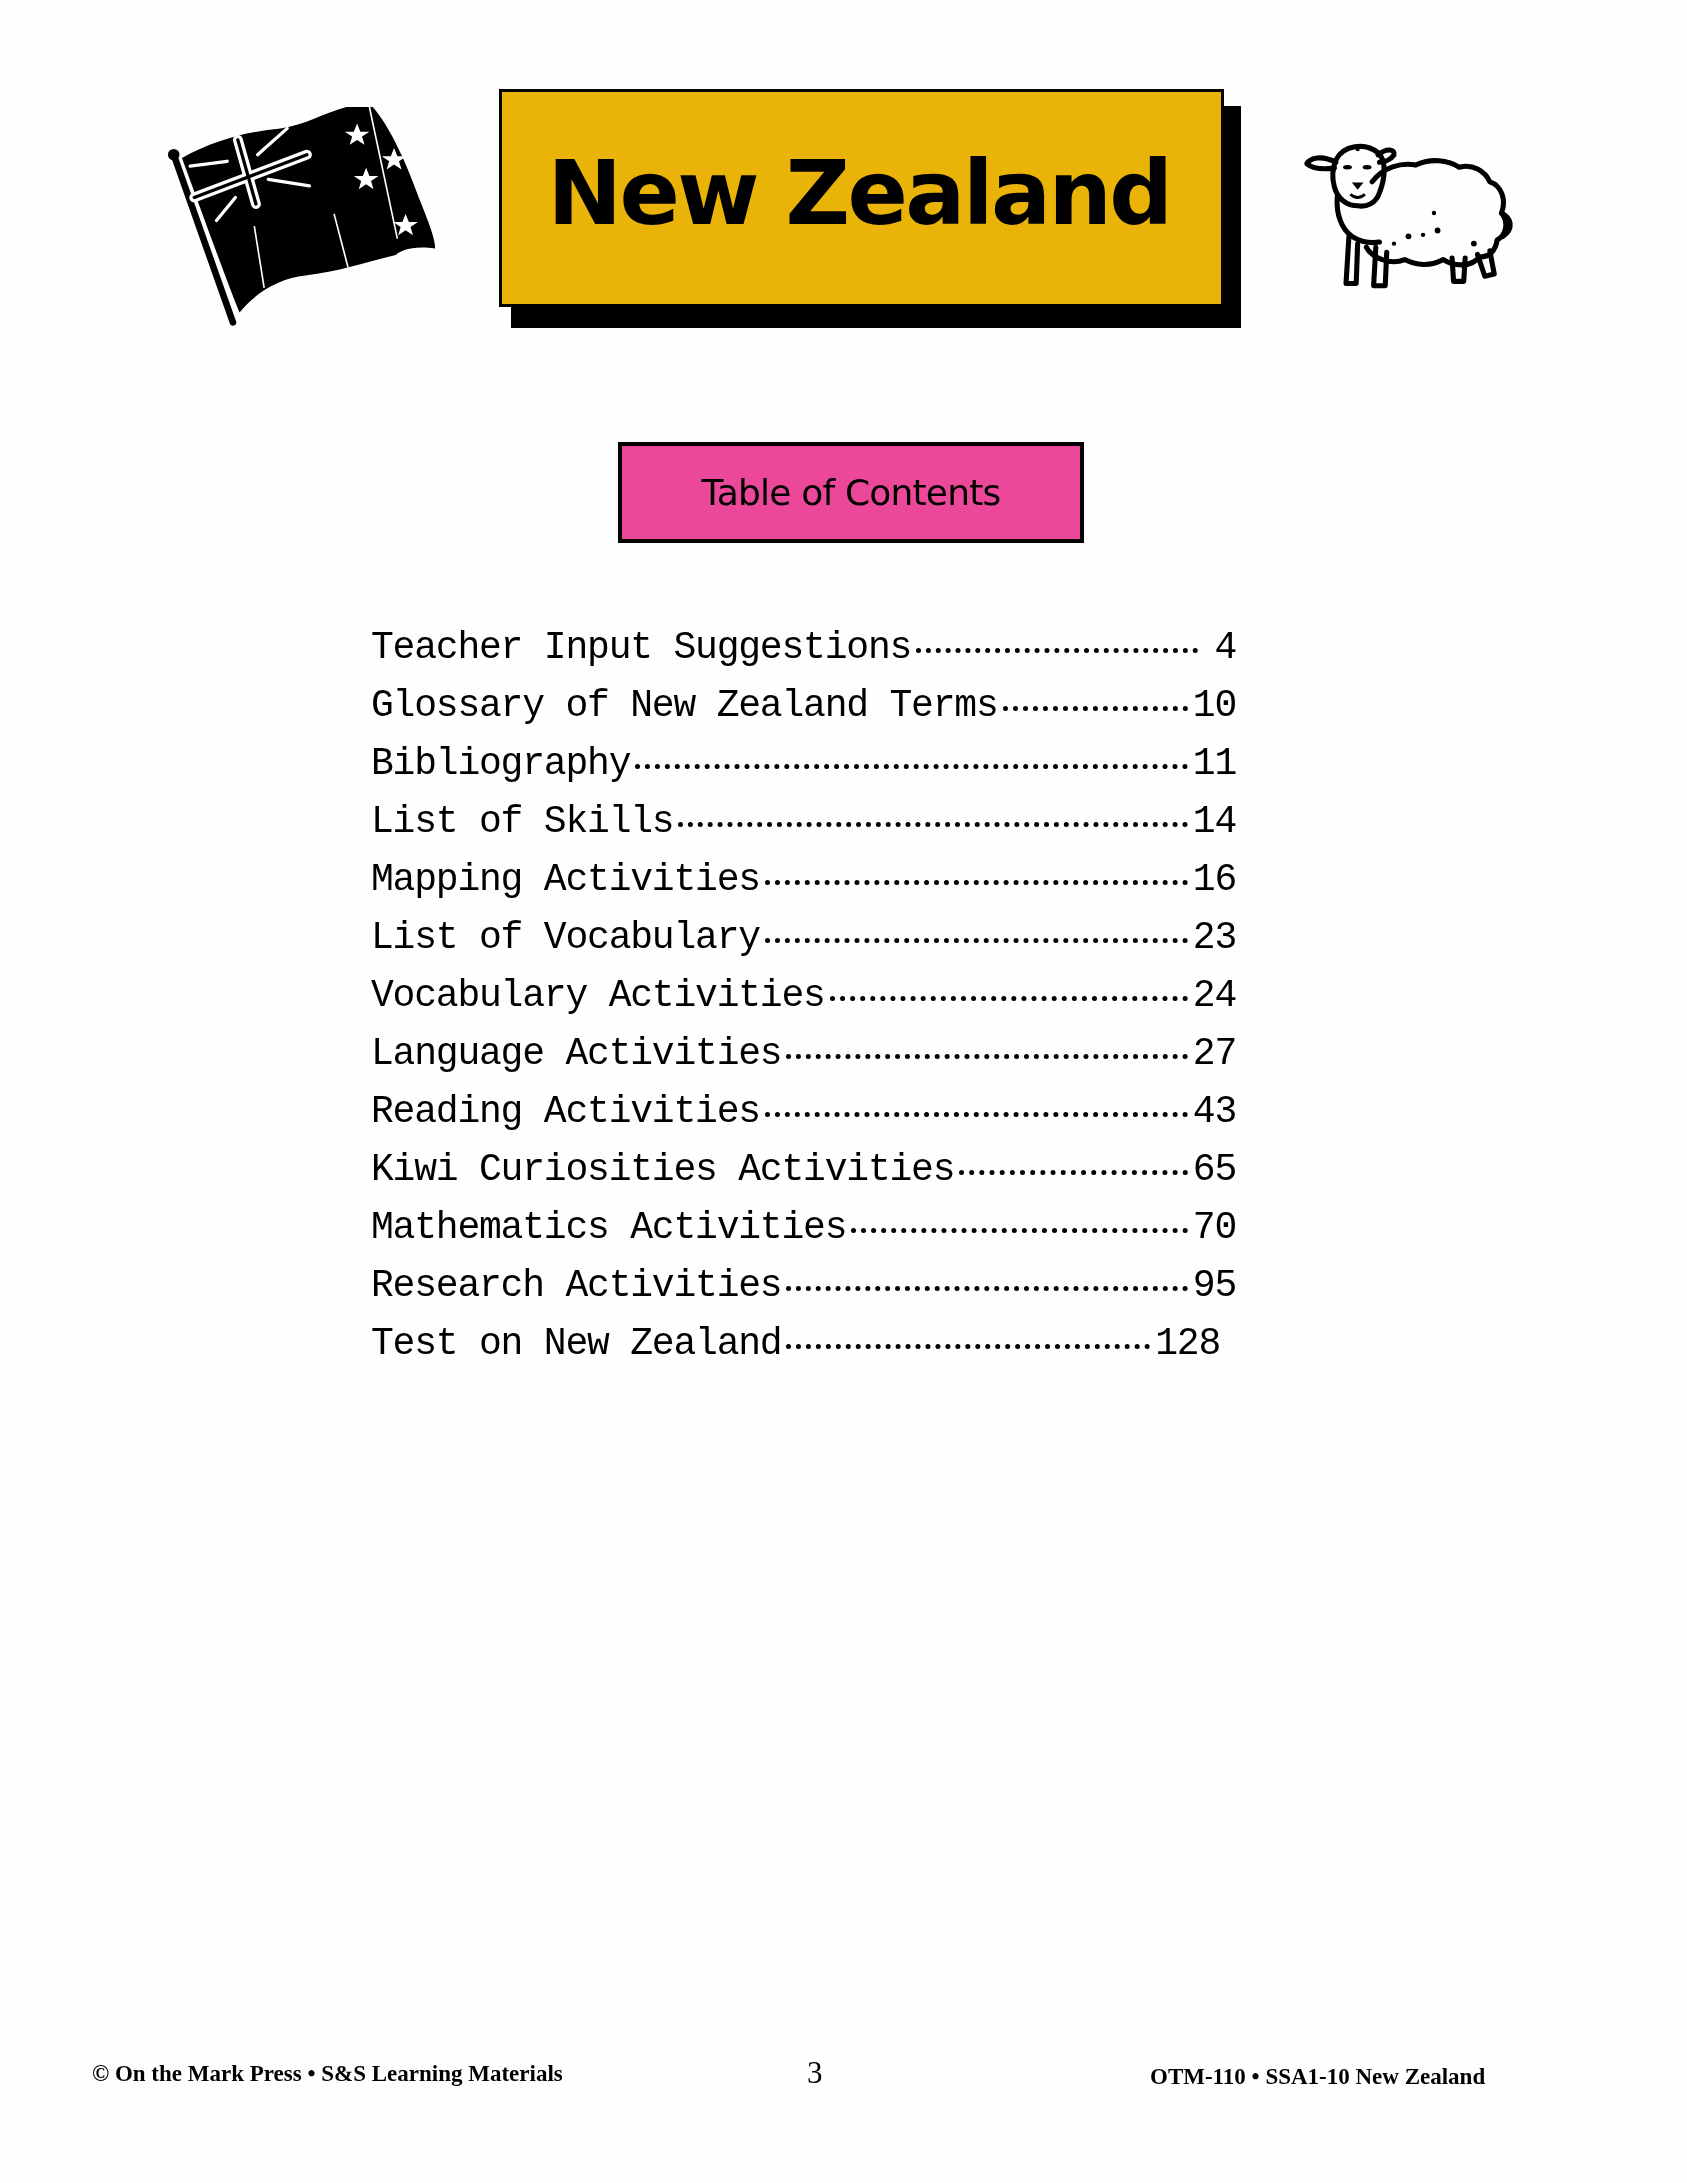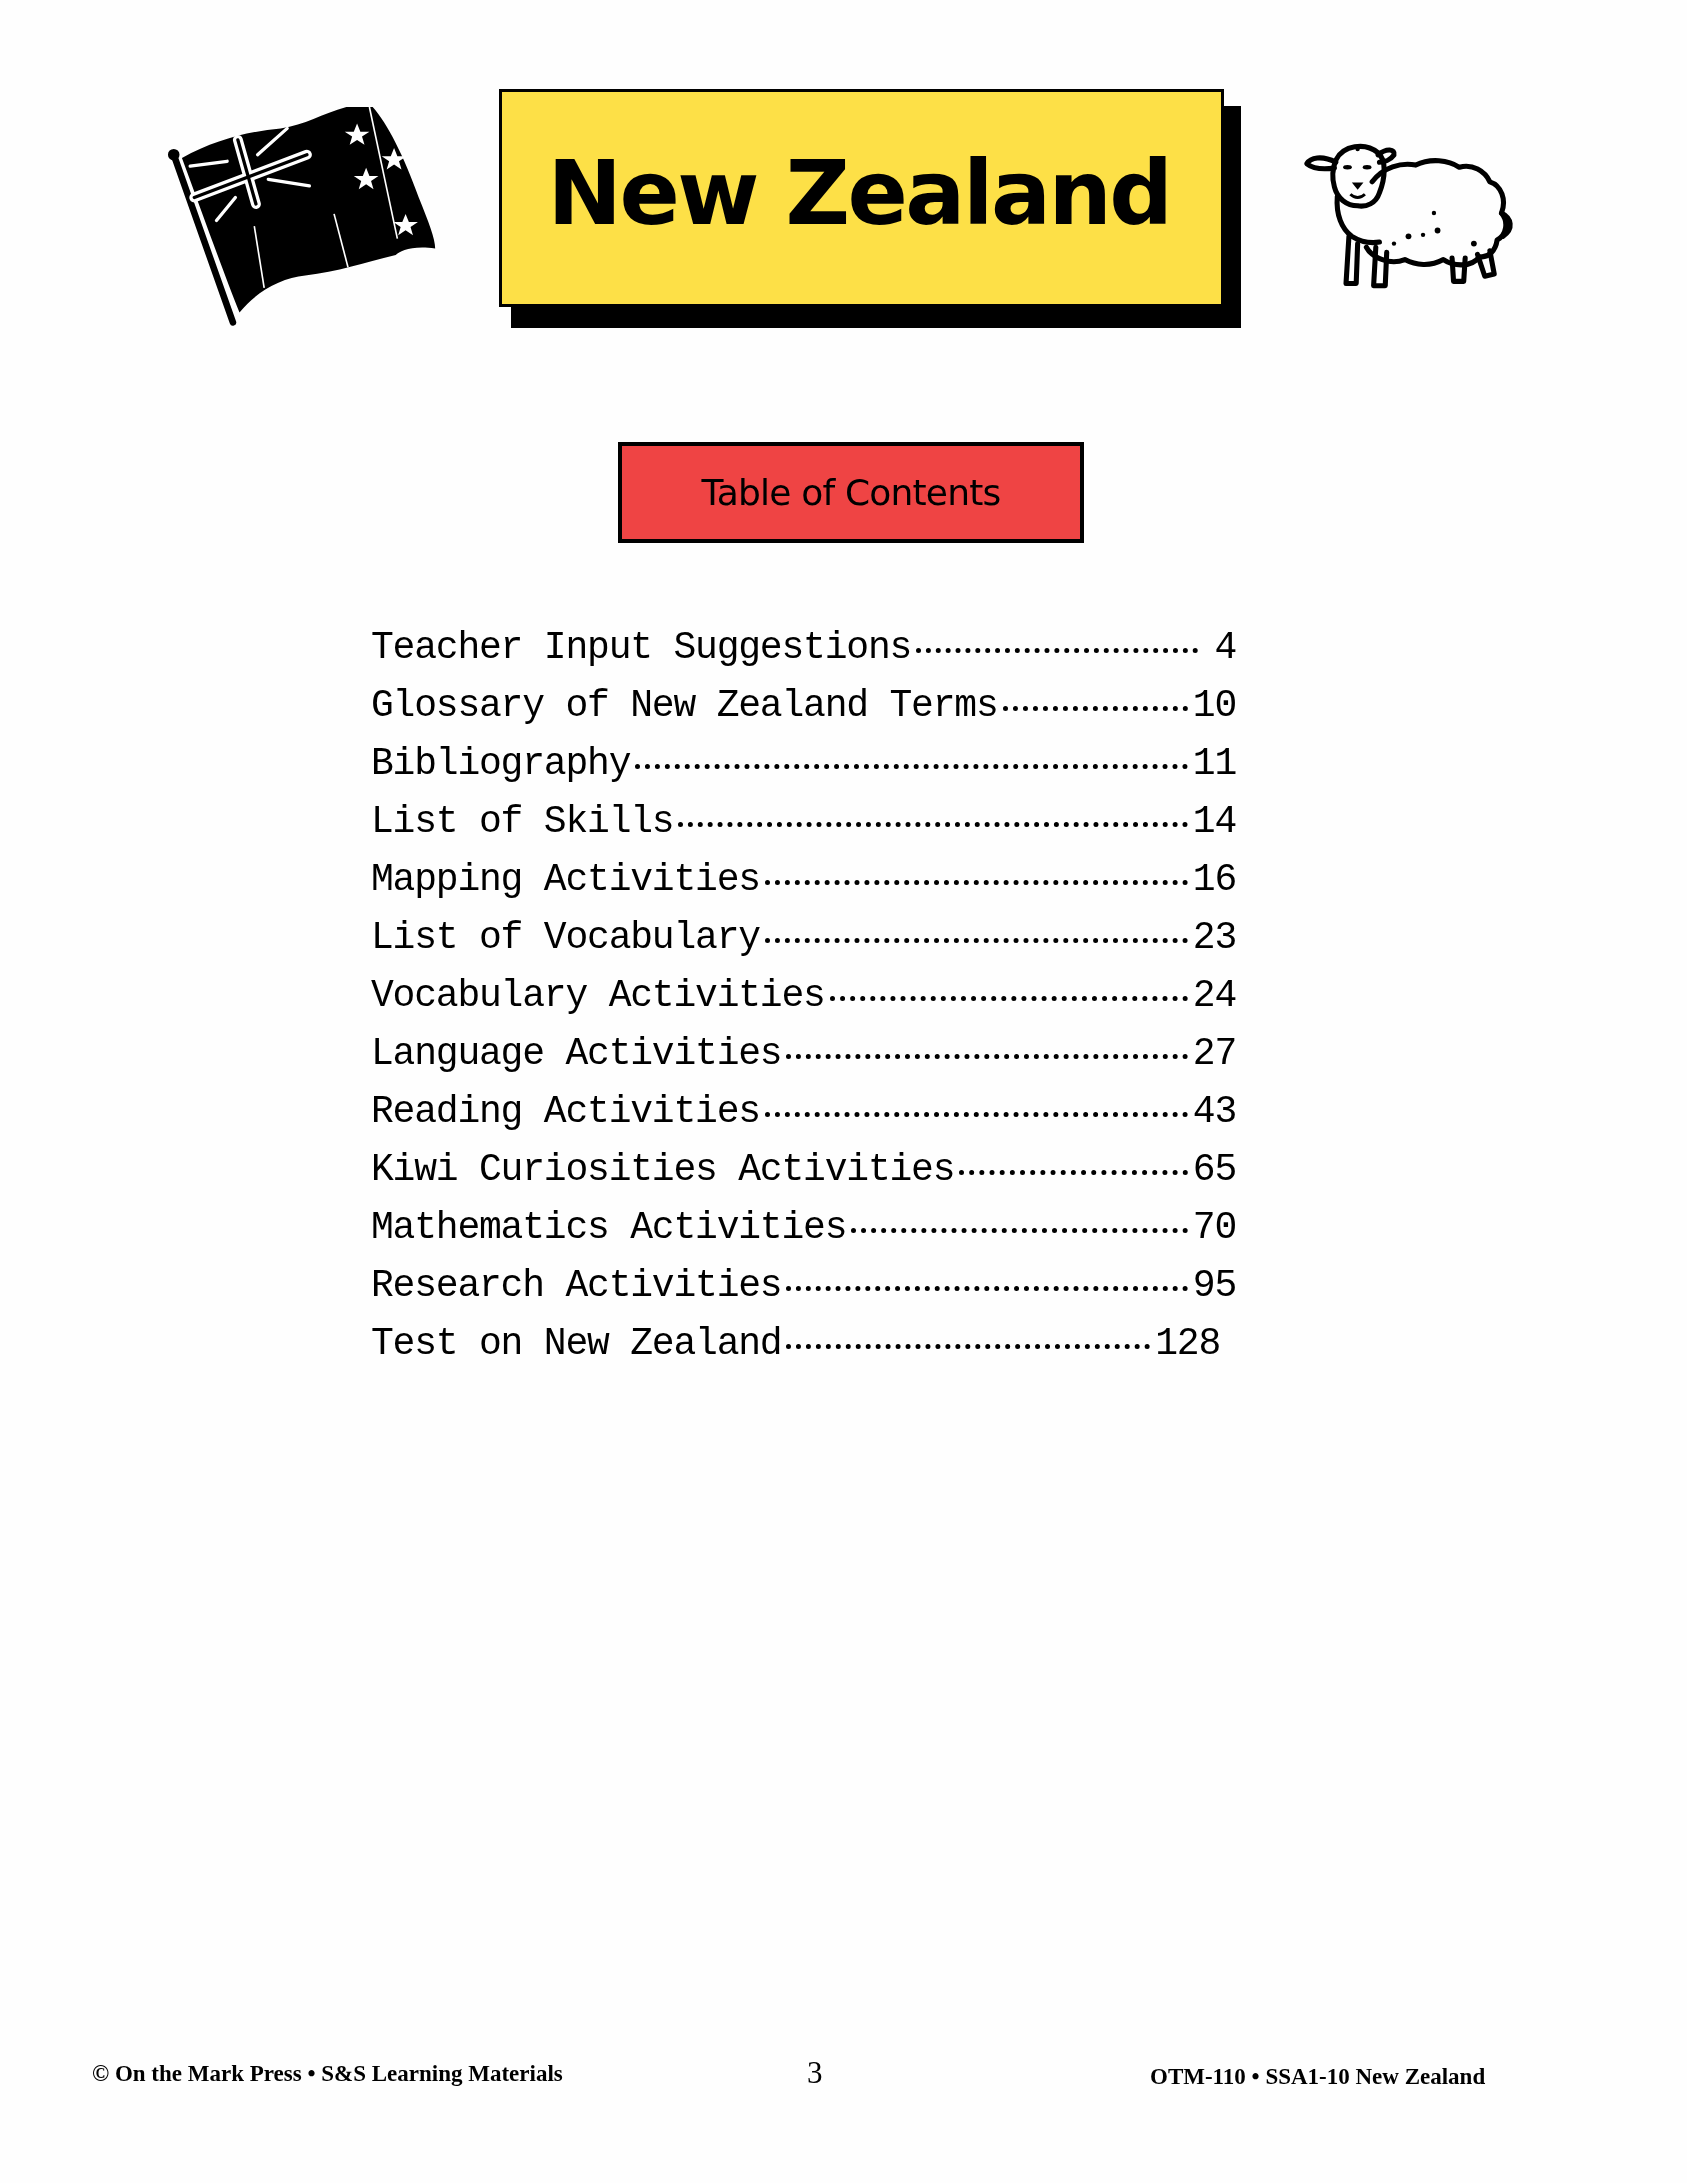--- a/index.html
+++ b/index.html
@@ -50,21 +50,21 @@
       width: 730px;
       height: 222px;
       background: #000;
     }
     .title-box {
       position: absolute;
       left: 0;
       top: 0;
       width: 725px;
       height: 218px;
-      background: #fde047;
+      background: #eab308;
       border: 3.3px solid #000;
       box-sizing: border-box;
       display: flex;
       align-items: center;
       justify-content: center;
     }
     .title-text {
       font-family: "DejaVu Sans", sans-serif;
       font-weight: bold;
       font-size: 89px;
@@ -79,21 +79,21 @@
       position: absolute;
       left: 618px;
       top: 442px;
       width: 466px;
       height: 101px;
       border: 4.1px solid #000;
       box-sizing: border-box;
       display: flex;
       align-items: center;
       justify-content: center;
-      background: #ef4444;
+      background: #ec4899;
     }
     .toc-heading-text {
       font-family: "DejaVu Sans", sans-serif;
       font-size: 36px;
       letter-spacing: -0.8px;
     }
 
     
     .toc-list {
       position: absolute;

